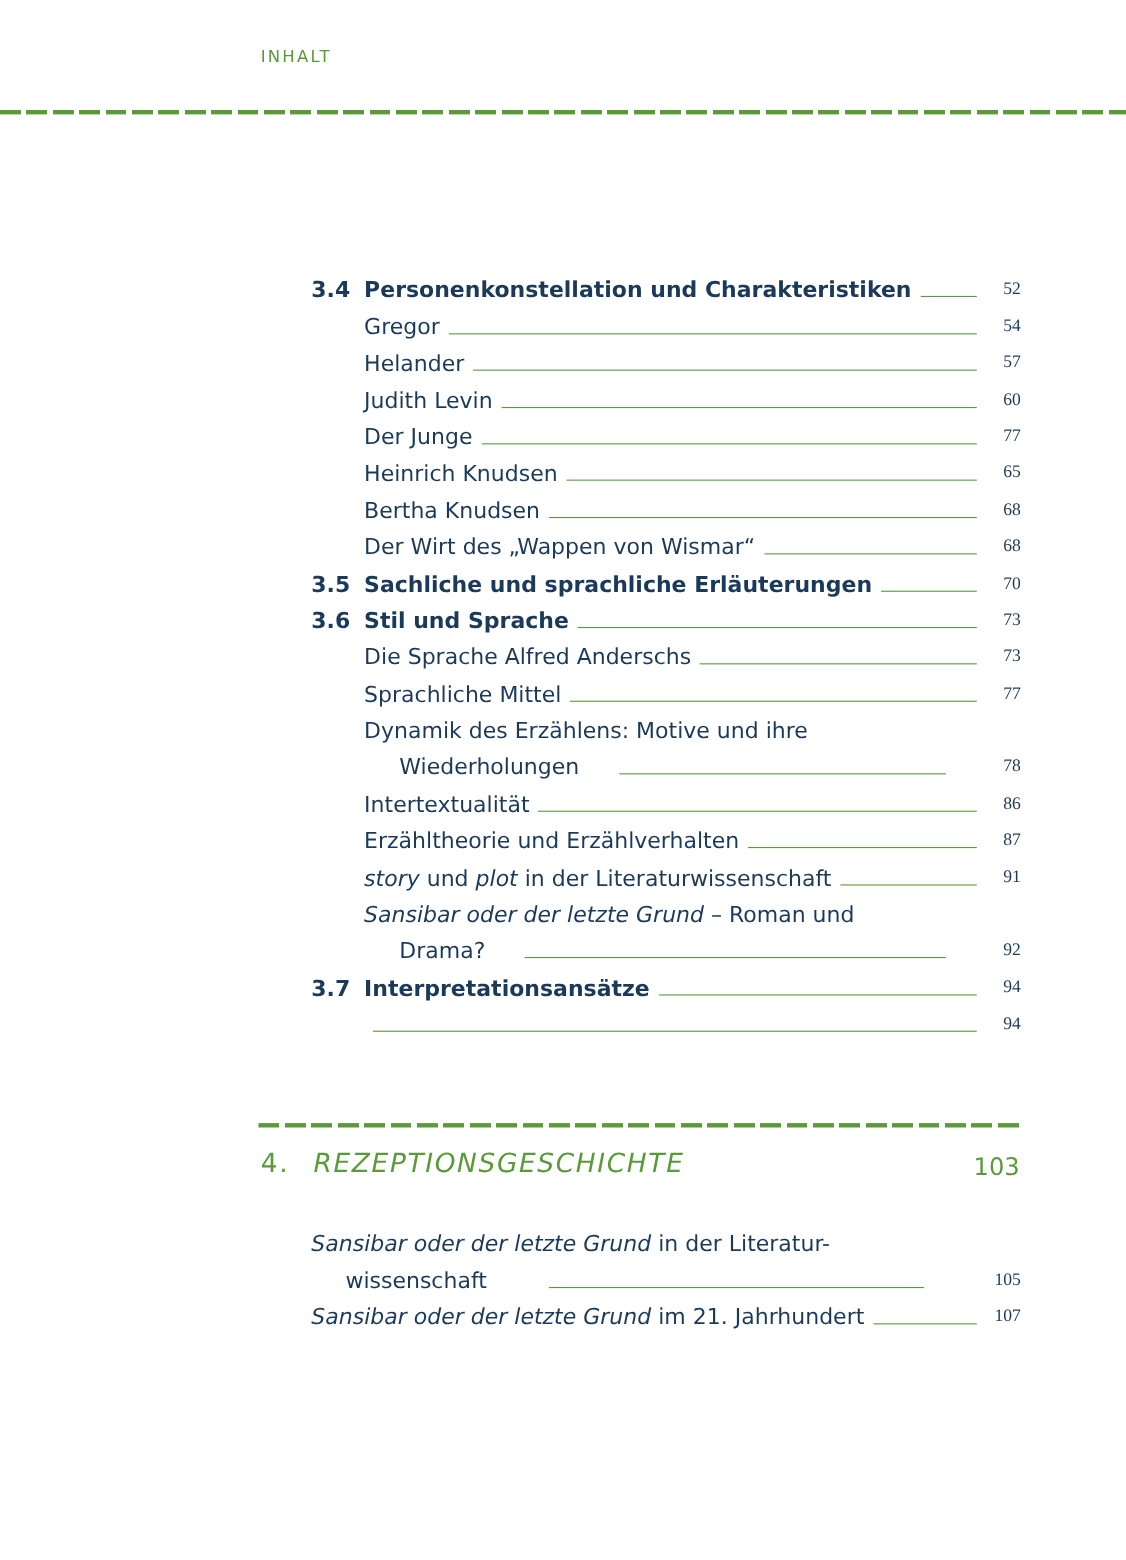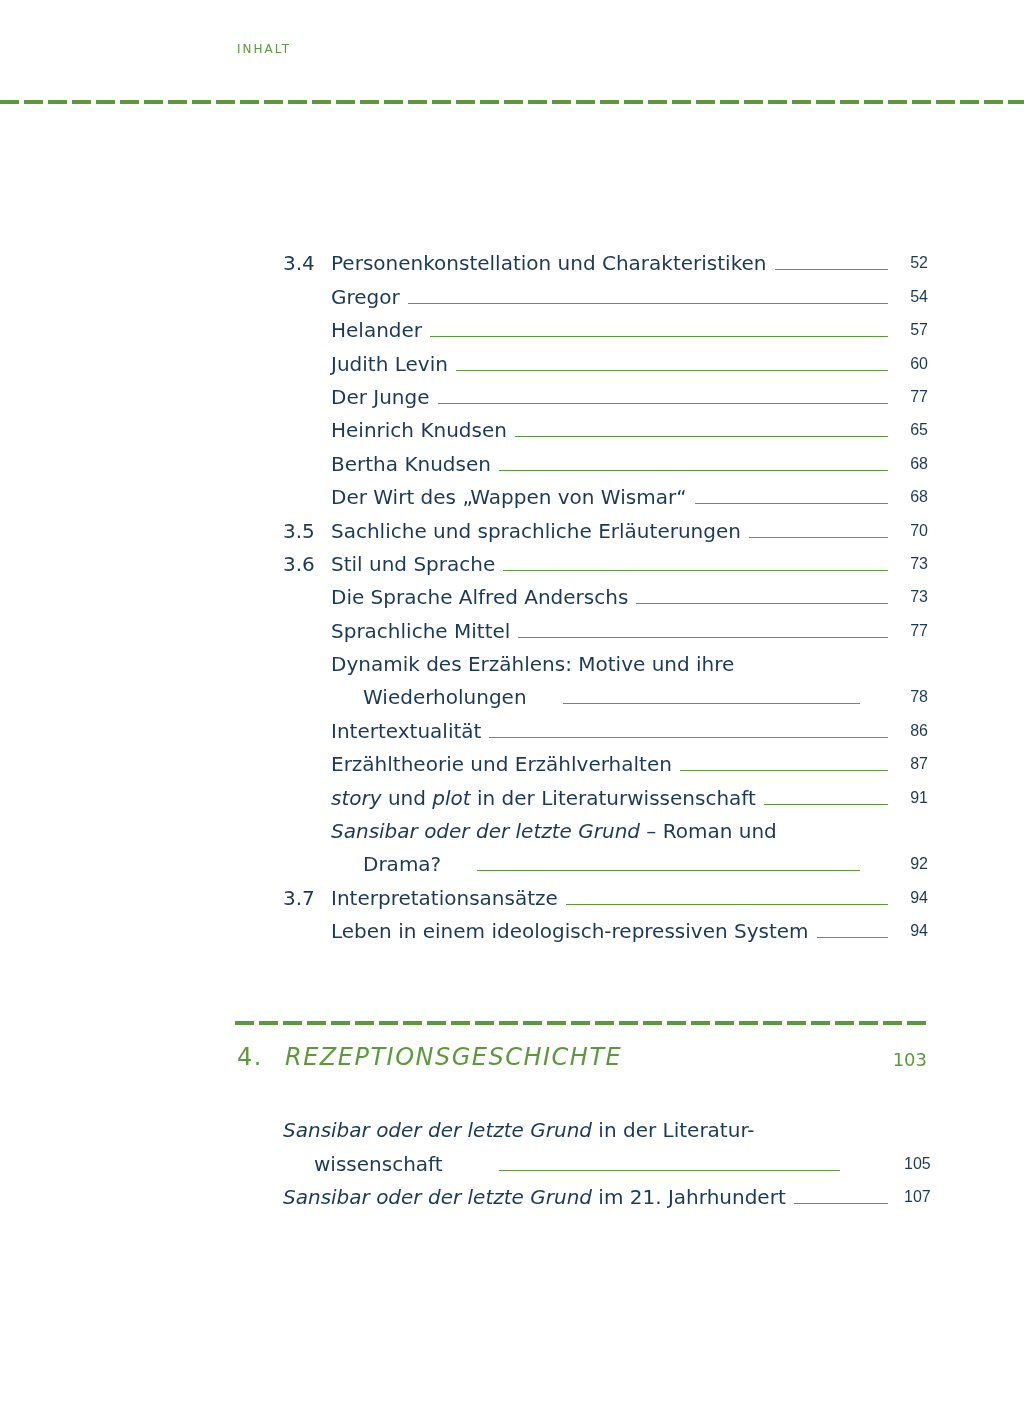--- a/index.html
+++ b/index.html
@@ -1,37 +1,37 @@
 <!DOCTYPE html>
 <html><head>
 <meta charset="utf-8">
 <style>
   html, body { margin: 0; padding: 0; background: #ffffff; }
   body { width: 1024px; height: 1418px; position: relative; overflow: hidden;
          font-family: "DejaVu Sans", "Liberation Sans", sans-serif; color: #1b3a5a; }
-  .header { position: absolute; left: 237px; top: 42px; font-size: 12px; letter-spacing: 2px; color: #5a9a3a; }
+  .header { position: absolute; left: 237px; top: 42px; font-size: 15px; letter-spacing: 2px; color: #5a9a3a; }
   .dash-top { position: absolute; left: 0; top: 100px; width: 1024px; height: 4px;
     background: repeating-linear-gradient(90deg, #5a9a3a 0 19px, transparent 19px 24px); }
   .toc { position: absolute; left: 283px; top: 243px; width: 645px; }
   .row { position: relative; height: 33.4px; display: flex; align-items: flex-end; font-size: 20px; line-height: 26px; }
   .row .num { width: 48px; flex: none; }
   .row .title { white-space: nowrap; }
   .row .leader { flex: 1; border-bottom: 1.5px solid #5a9a3a; margin: 0 16px 6px 8px; height: 0; }
-  .row .page { width: 24px; flex: none; text-align: right; font-size: 16px; font-family: Liberation Sans, sans-serif; }
-  .row.bold .num, .row.bold .title { font-weight: normal; }
+  .row .page { width: 24px; flex: none; text-align: right; font-size: 16px; font-family: Liberation Serif, serif; }
+  .row.bold .num, .row.bold .title { font-weight: bold; }
   .row.sub { padding-left: 48px; }
   .row.cont { padding-left: 80px; gap: 28px; }
   .row.cont2 { padding-left: 31px; gap: 48px; }
   i { }
   .dash-mid { position: absolute; left: 235px; top: 1021px; width: 694px; height: 4px;
     background: repeating-linear-gradient(90deg, #5a9a3a 0 19px, transparent 19px 24px); }
   .ch4 { position: absolute; left: 237px; top: 1043px; width: 690px; display: flex; color: #5a9a3a; font-size: 24px; letter-spacing: 1.5px; }
   .ch4 .n { width: 48px; }
   .ch4 .t { flex: 1; font-style: italic; }
-  .ch4 .p { font-size: 18px; letter-spacing: 0; padding-top: 6px; }
+  .ch4 .p { font-size: 22px; letter-spacing: 0; padding-top: 6px; }
   .toc2 { position: absolute; left: 283px; top: 1110px; width: 645px; }
 </style>
 </head>
 <body>
 
 <div class="header">INHALT</div>
 <div class="dash-top"></div>
 
 <div class="toc">
   <div class="row bold">
@@ -128,21 +128,20 @@
       <span class="leader"></span>
       <span class="page">92</span>
     </div>
   <div class="row bold">
       <span class="num">3.7</span>
       <span class="title">Interpretationsansätze</span>
       <span class="leader"></span>
       <span class="page">94</span>
     </div>
   <div class="row sub">
-      <span class="title">Leben in einem ideologisch-repressiven System</span>
       <span class="leader"></span>
       <span class="page">94</span>
     </div>
 </div>
 
 <div class="dash-mid"></div>
 <div class="ch4">
   <span class="n">4.</span>
   <span class="t">REZEPTIONSGESCHICHTE</span>
   <span class="p">103</span>

